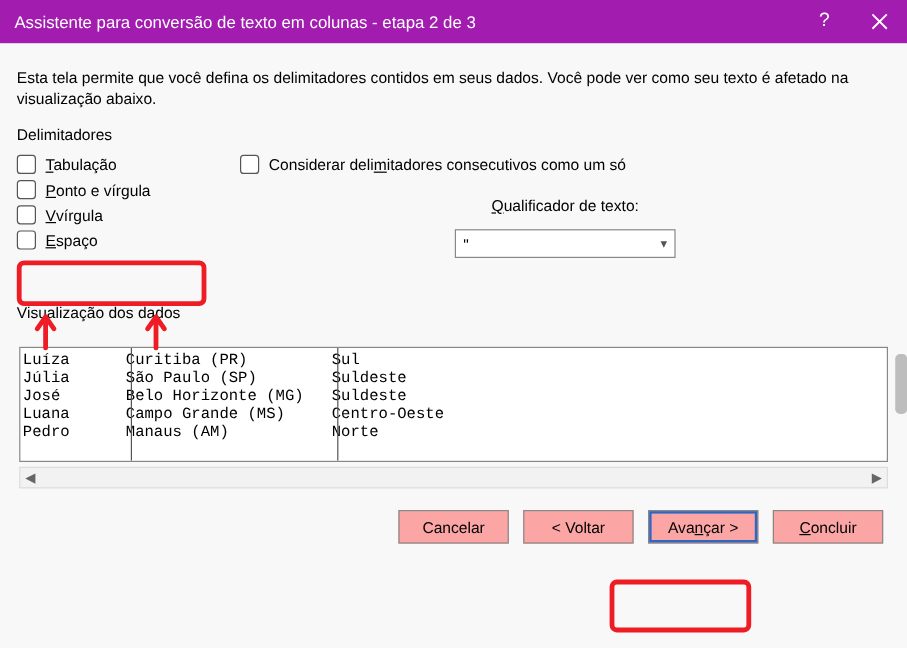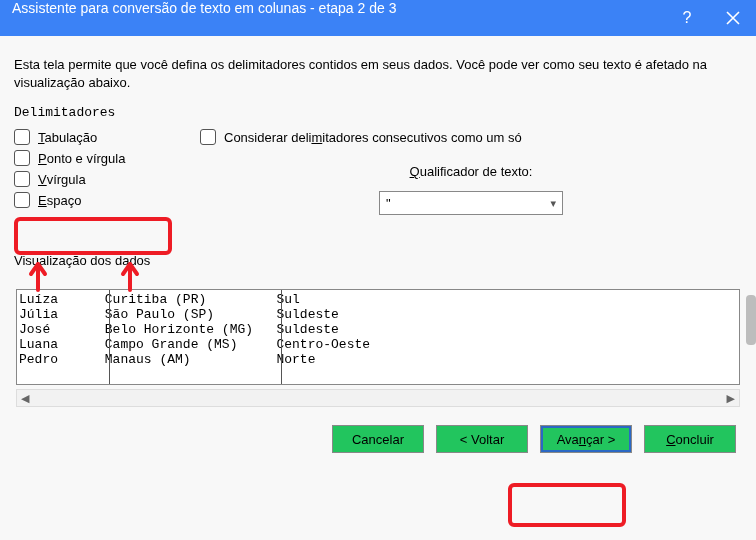--- a/index.html
+++ b/index.html
@@ -9,24 +9,24 @@
     width: 756px;
     height: 540px;
     font-family: "Segoe UI", Tahoma, sans-serif;
     font-size: 13px;
     background: #f8f8f8;
     overflow: hidden;
     position: relative;
   }
   .titlebar {
     height: 36px;
-    background: #3b82f6;
+    background: #a21caf;
     color: #fff;
     display: flex;
-    align-items: flex-start;
+    align-items: center;
     padding-left: 12px;
   }
   .titlebar .title { flex: 1; font-size: 14px; }
   .titlebar .tbtn {
     width: 46px;
     height: 36px;
     display: flex;
     align-items: center;
     justify-content: center;
     color: #fff;
@@ -38,21 +38,21 @@
   .desc {
     margin: 6px 0 14px 0;
     line-height: 1.35;
   }
   .content-row {
     display: flex;
     align-items: flex-start;
     gap: 26px;
   }
   .delim-col { width: 160px; }
-  .delim-title { margin-bottom: 8px; font-family: Liberation Mono, monospace; }
+  .delim-title { margin-bottom: 8px; }
   .chk-row {
     display: flex;
     align-items: center;
     gap: 8px;
     margin: 3px 0;
     padding: 1px 0;
   }
   .chk {
     width: 16px; height: 16px;
     border: 1.5px solid #555;
@@ -152,21 +152,21 @@
     display: flex;
     justify-content: flex-end;
     gap: 12px;
     margin-top: 18px;
     padding-right: 6px;
   }
   .btn {
     min-width: 92px;
     height: 28px;
     border: 1px solid #888;
-    background: #22c55e;
+    background: #fca5a5;
     display: flex;
     align-items: center;
     justify-content: center;
     font-size: 13px;
     padding: 0 10px;
   }
   .btn.primary {
     outline: 2px solid #2b68c4;
     outline-offset: -3px;
   }

